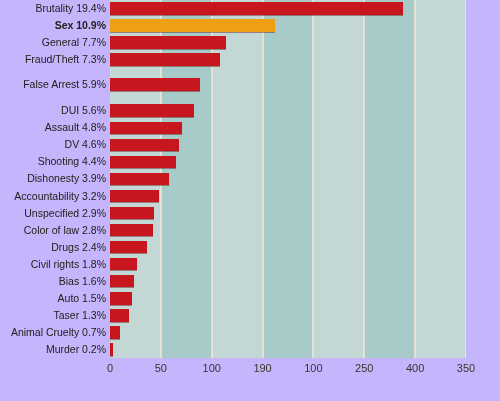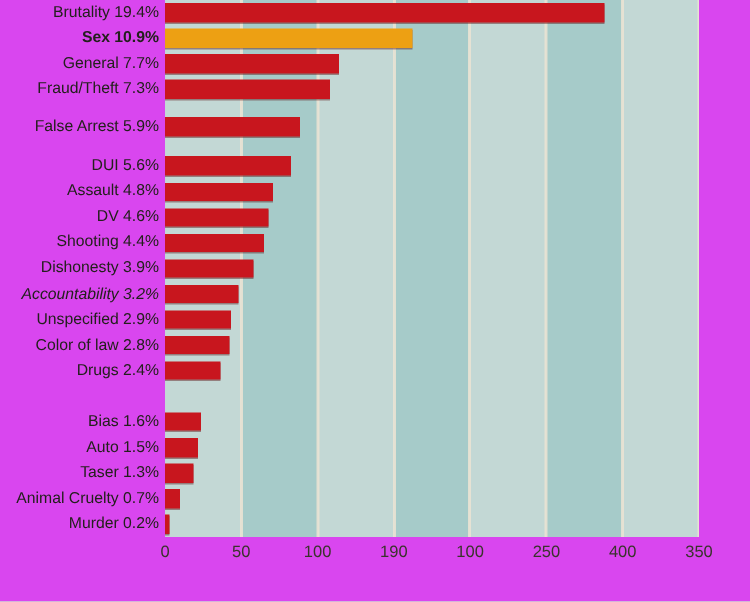--- a/index.html
+++ b/index.html
@@ -11,21 +11,21 @@
     height: 401px;
     overflow: hidden;
     background: #ece4d4;
     font-family: "Liberation Sans", sans-serif;
   }
 
   #chart-root {
     position: relative;
     width: 500px;
     height: 401px;
-    background: #d946ef;
+    background: #c4b5fd;
   }
 
   
   #plot-area {
     position: absolute;
     left: 110px;
     top: 0px;
     width: 356px;
     height: 358px;
     background: #b9d3d1;
@@ -197,21 +197,21 @@
         <div class="bar-track" style="height: 17.0476px;">
           <div class="bar" style="width: 66.1143px; height: 12.5476px; top: 2.2px;"></div>
         </div>
       </div>
       <div class="row" style="top: 170.476px; height: 17.0476px;">
         <div class="row-label" style="line-height: 17.0476px;">Dishonesty 3.9%</div>
         <div class="bar-track" style="height: 17.0476px;">
           <div class="bar" style="width: 58.9943px; height: 12.5476px; top: 2.2px;"></div>
         </div>
       </div>
-      <div class="row" style="top: 187.524px; height: 17.0476px; font-style: italic;">
+      <div class="row" style="top: 187.524px; height: 17.0476px;">
         <div class="row-label" style="line-height: 17.0476px;">Accountability 3.2%</div>
         <div class="bar-track" style="height: 17.0476px;">
           <div class="bar" style="width: 48.8229px; height: 12.5476px; top: 2.2px;"></div>
         </div>
       </div>
       <div class="row" style="top: 204.571px; height: 17.0476px;">
         <div class="row-label" style="line-height: 17.0476px;">Unspecified 2.9%</div>
         <div class="bar-track" style="height: 17.0476px;">
           <div class="bar" style="width: 43.7371px; height: 12.5476px; top: 2.2px;"></div>
         </div>
@@ -219,20 +219,26 @@
       <div class="row" style="top: 221.619px; height: 17.0476px;">
         <div class="row-label" style="line-height: 17.0476px;">Color of law 2.8%</div>
         <div class="bar-track" style="height: 17.0476px;">
           <div class="bar" style="width: 42.72px; height: 12.5476px; top: 2.2px;"></div>
         </div>
       </div>
       <div class="row" style="top: 238.667px; height: 17.0476px;">
         <div class="row-label" style="line-height: 17.0476px;">Drugs 2.4%</div>
         <div class="bar-track" style="height: 17.0476px;">
           <div class="bar" style="width: 36.6171px; height: 12.5476px; top: 2.2px;"></div>
+        </div>
+      </div>
+      <div class="row" style="top: 255.714px; height: 17.0476px;">
+        <div class="row-label" style="line-height: 17.0476px;">Civil rights 1.8%</div>
+        <div class="bar-track" style="height: 17.0476px;">
+          <div class="bar" style="width: 27.4629px; height: 12.5476px; top: 2.2px;"></div>
         </div>
       </div>
       <div class="row" style="top: 272.762px; height: 17.0476px;">
         <div class="row-label" style="line-height: 17.0476px;">Bias 1.6%</div>
         <div class="bar-track" style="height: 17.0476px;">
           <div class="bar" style="width: 24.4114px; height: 12.5476px; top: 2.2px;"></div>
         </div>
       </div>
       <div class="row" style="top: 289.81px; height: 17.0476px; text-decoration: underline;">
         <div class="row-label" style="line-height: 17.0476px;">Auto 1.5%</div>

